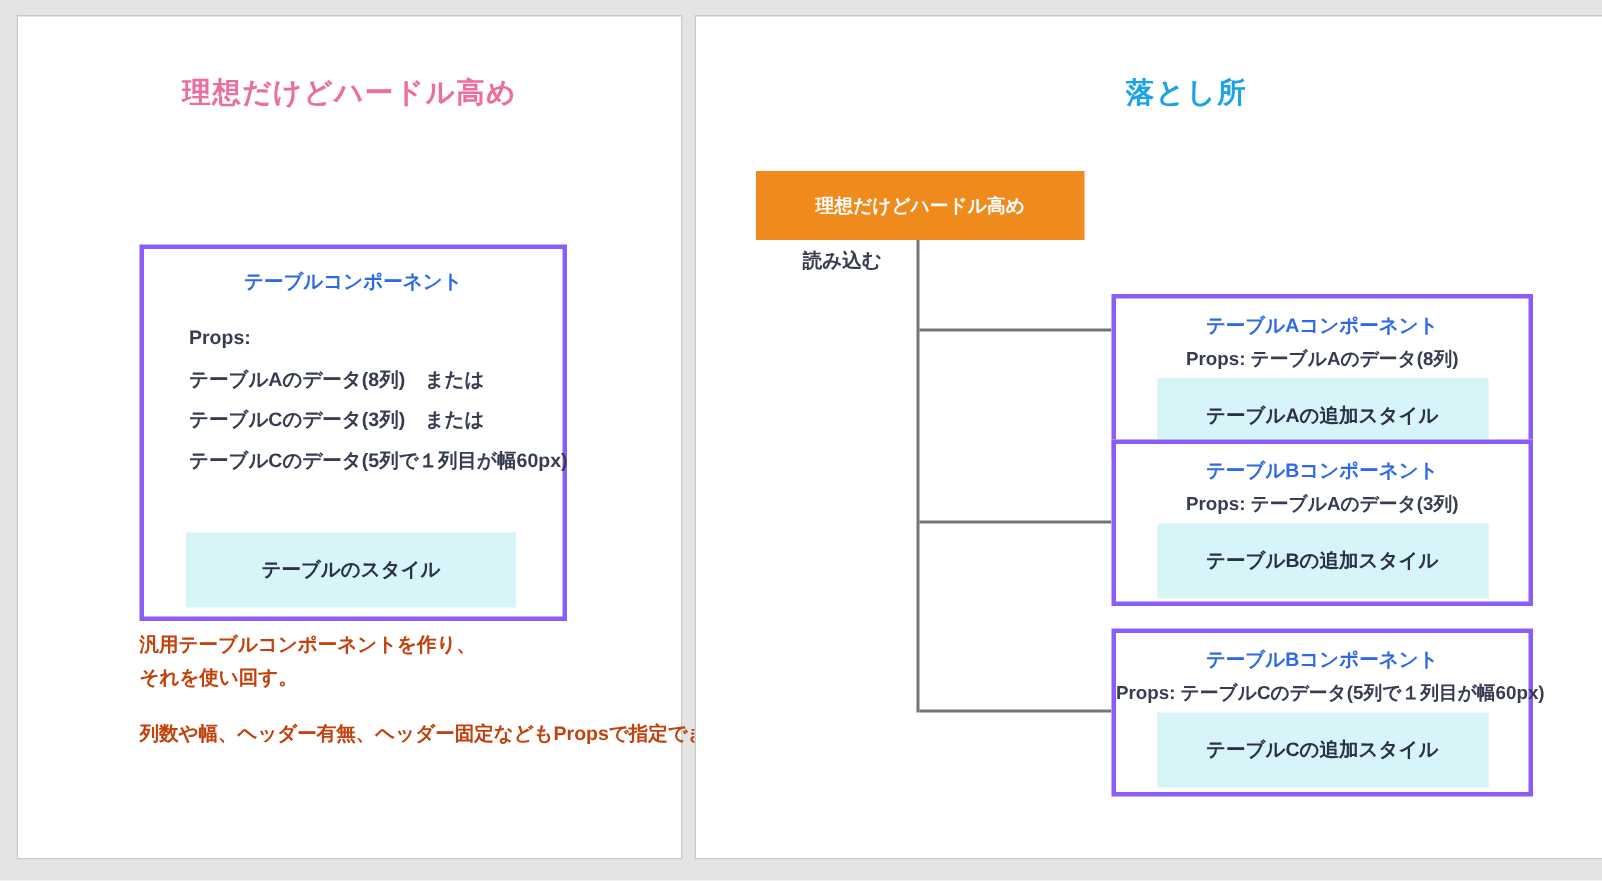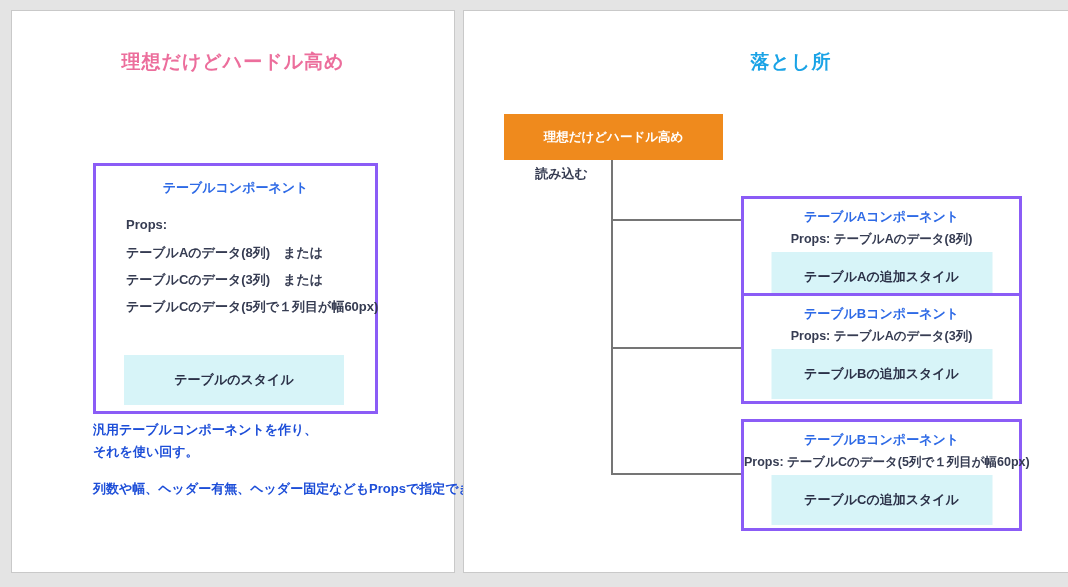--- a/index.html
+++ b/index.html
@@ -39,21 +39,21 @@
   }
   .cyan-box{
     position:absolute;background:#d7f4f8;
     display:flex;align-items:center;justify-content:center;
     font-size:13px;font-weight:bold;color:#2b3148;white-space:nowrap;
   }
   .left-cyan{left:28px;top:189px;width:220px;height:50px;}
 
   .note{
     position:absolute;left:81px;font-size:13px;font-weight:600;
-    line-height:22px;white-space:nowrap;color:#1d4ed8;
+    line-height:22px;white-space:nowrap;color:#c2410c;
   }
   .note-1{top:408px;}
   .note-2{top:467px;}
 
   
   .orange-box{
     position:absolute;left:40px;top:103px;width:219px;height:46px;
     background:#ef8a1d;display:flex;align-items:center;justify-content:center;
     color:#ffffff;font-size:12.5px;font-weight:bold;white-space:nowrap;
   }

